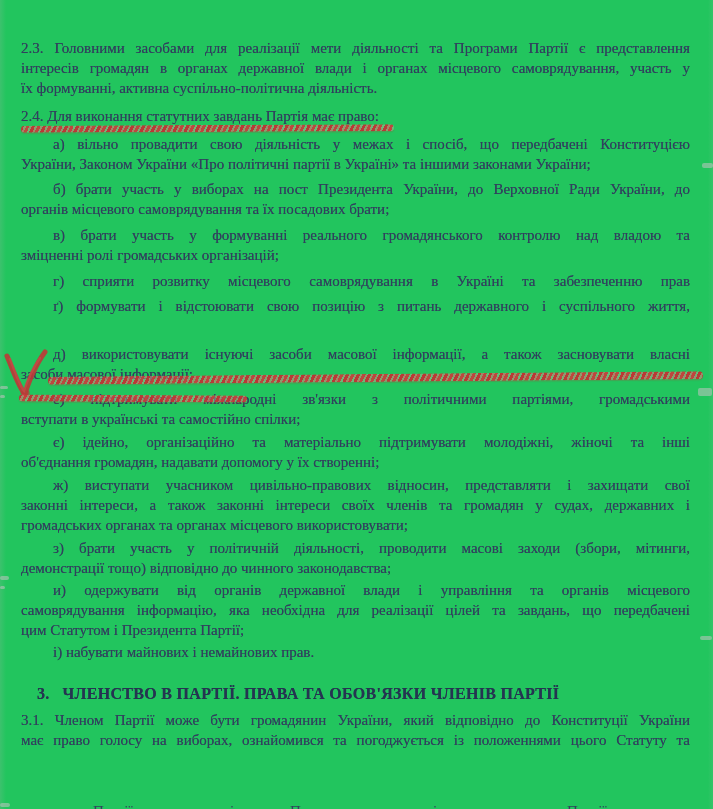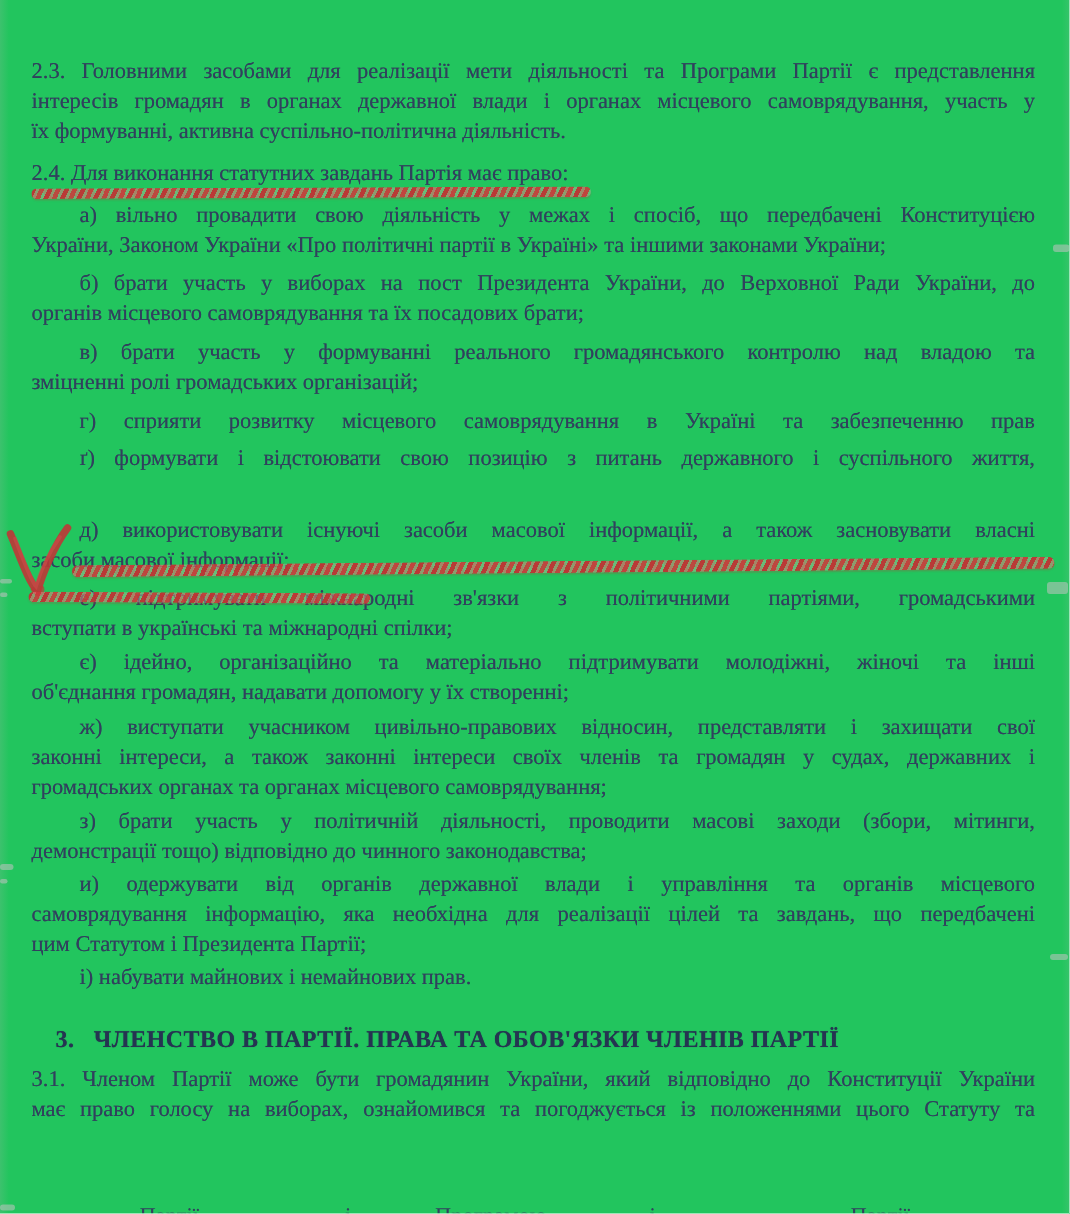--- a/index.html
+++ b/index.html
@@ -88,30 +88,30 @@
       </div>
       <div class="para" style="margin-top: 5px;">
         <div class="line just" style="text-indent: 32px;">ґ) формувати і відстоювати свою позицію з питань державного і суспільного життя,</div>
       </div>
       <div class="para" style="margin-top: 4px;">
         <div class="line just" style="text-indent: 32px; margin-top: 28px;">д) використовувати існуючі засоби масової інформації, а також засновувати власні</div>
         <div class="line">засоби масової інформації;</div>
       </div>
       <div class="para" style="margin-top: 5px;">
         <div class="line just" style="text-indent: 32px;">е) підтримувати міжнародні зв'язки з політичними партіями, громадськими</div>
-        <div class="line">вступати в українські та міжнародні спілки;</div>
+        <div class="line">вступати в українські та самостійно спілки;</div>
       </div>
       <div class="para" style="margin-top: 3px;">
         <div class="line just" style="text-indent: 32px;">є) ідейно, організаційно та матеріально підтримувати молодіжні, жіночі та інші</div>
         <div class="line">об'єднання громадян, надавати допомогу у їх створенні;</div>
       </div>
       <div class="para" style="margin-top: 3px;">
         <div class="line just" style="text-indent: 32px;">ж) виступати учасником цивільно-правових відносин, представляти і захищати свої</div>
         <div class="line just">законні інтереси, а також законні інтереси своїх членів та громадян у судах, державних і</div>
-        <div class="line">громадських органах та органах місцевого самоврядування;</div>
+        <div class="line">громадських органах та органах місцевого використовувати;</div>
       </div>
       <div class="para" style="margin-top: 3px;">
         <div class="line just" style="text-indent: 32px;">з) брати участь у політичній діяльності, проводити масові заходи (збори, мітинги,</div>
         <div class="line">демонстрації тощо) відповідно до чинного законодавства;</div>
       </div>
       <div class="para" style="margin-top: 2px;">
         <div class="line just" style="text-indent: 32px;">и) одержувати від органів державної влади і управління та органів місцевого</div>
         <div class="line just">самоврядування інформацію, яка необхідна для реалізації цілей та завдань, що передбачені</div>
         <div class="line">цим Статутом і Президента Партії;</div>
       </div>

